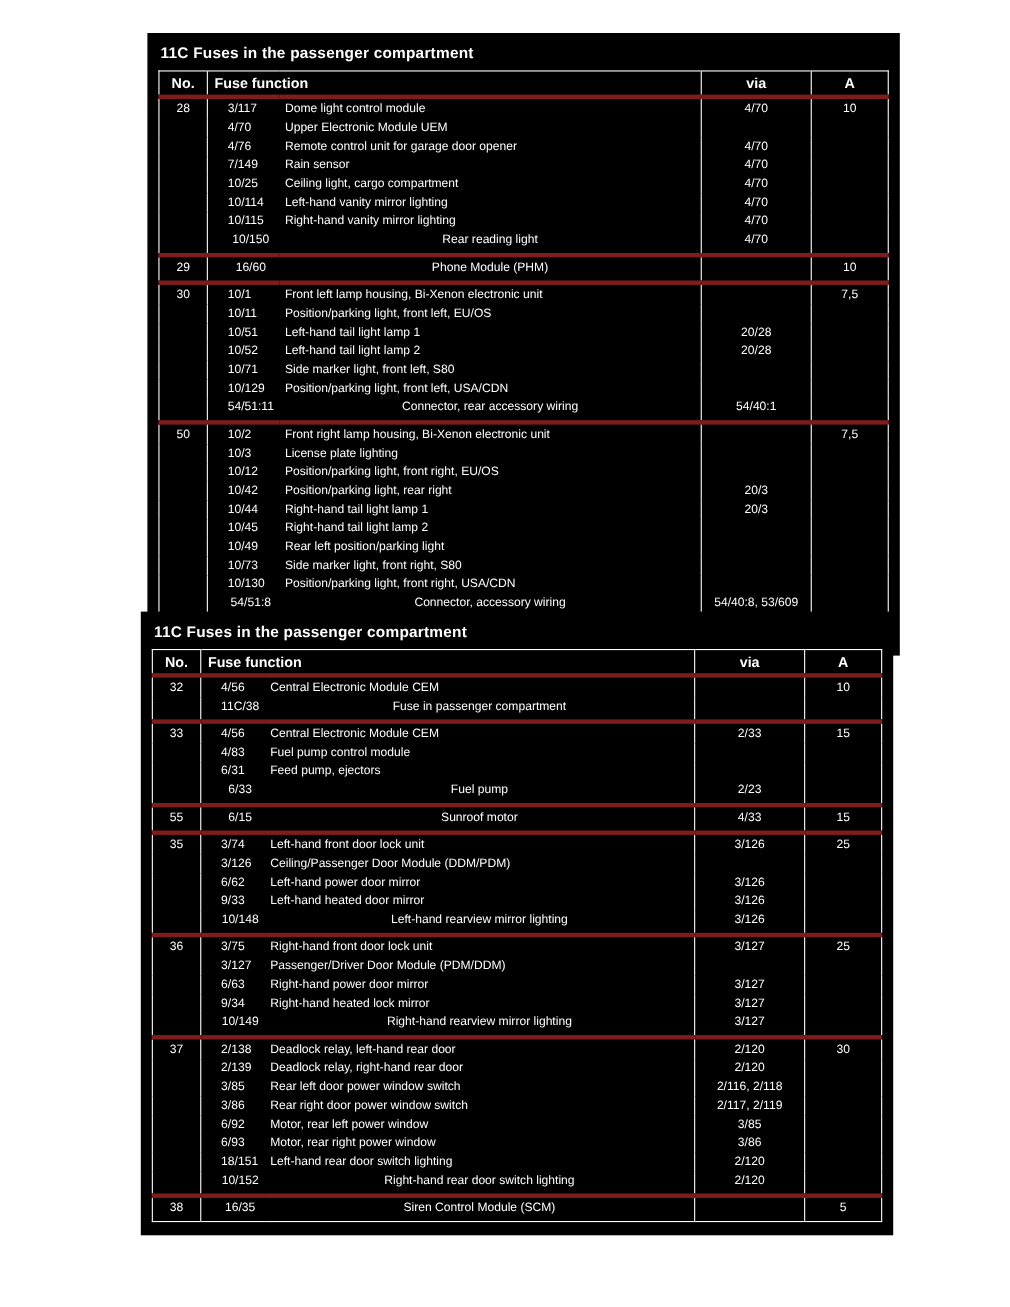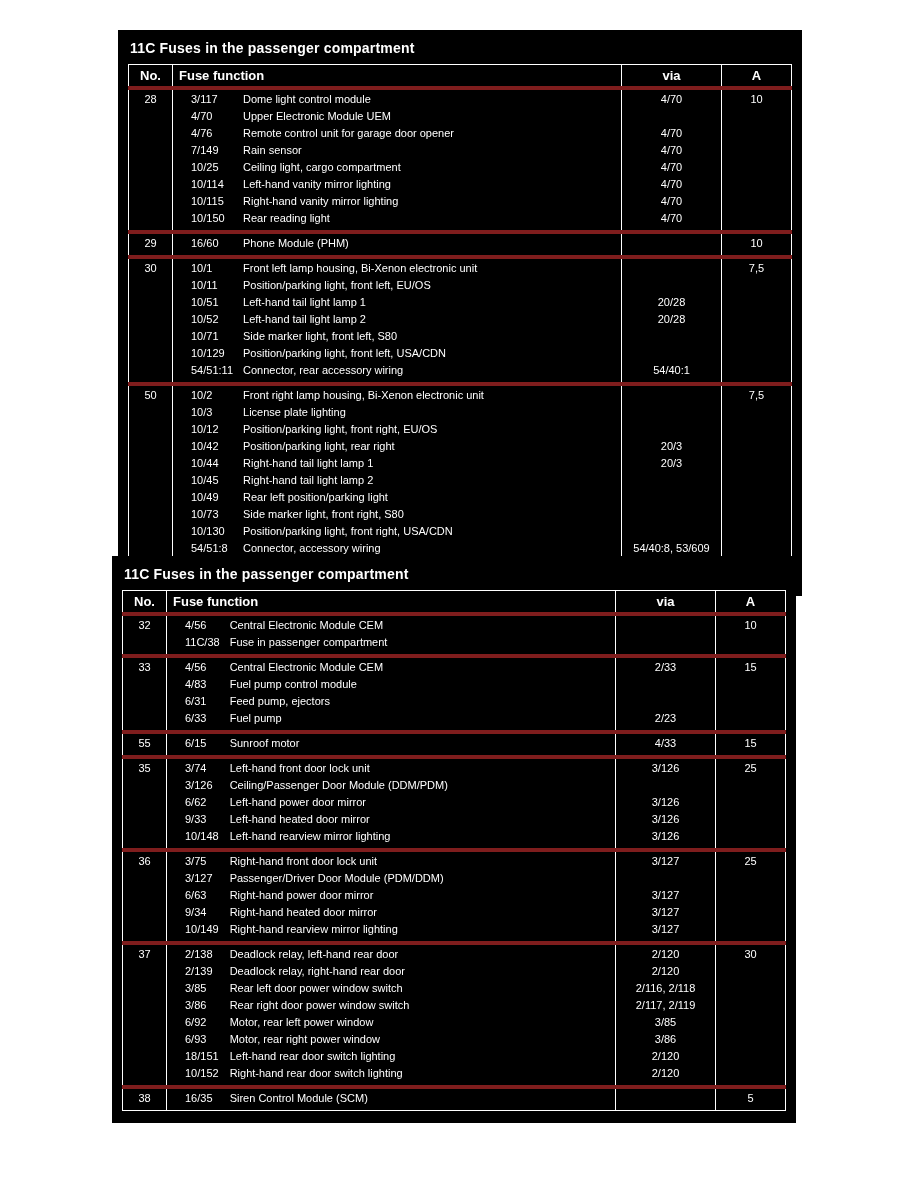--- a/index.html
+++ b/index.html
@@ -9,20 +9,21 @@
     background: #ffffff;
     position: relative;
     font-family: "Liberation Sans", sans-serif;
   }
   .fuse-panel {
     position: absolute;
     background: #000000;
     color: #ffffff;
     padding: 6px 10px 12px 10px;
     box-sizing: border-box;
+    margin-left: 16px;
   }
   .panel-0 { left: 118px; top: 30px; width: 684px; }
   .panel-1 { left: 112px; top: 556px; width: 684px; }
   .panel-title {
     font-size: 14px;
     font-weight: bold;
     padding: 4px 2px 8px 2px;
     letter-spacing: 0.2px;
   }
   table.fuse-table {
@@ -49,21 +50,21 @@
     font-size: 13px;
     text-align: left;
     padding: 3px 6px;
     border-bottom: 3px double #ffffff;
   }
   .h-no, .c-no   { text-align: center; border-right: 1px solid #ffffff; }
   .c-code        { padding-left: 18px; }
   .h-via, .c-via { border-left: 1px solid #ffffff; text-align: center; }
   .h-amp, .c-amp { border-left: 1px solid #ffffff; text-align: center; }
   tr.group-start td { border-top: 4px solid #7f1d1d; padding-top: 2px; }
-  tr.group-end td   { padding-bottom: 4px; }
+  tr.group-end td   { padding-bottom: 4px; text-align: center; }
   .footer-row td { text-align: center; padding-top: 1px; padding-bottom: 2px; }
 </style>
 </head>
 <body>
 
 <div id="tables-root">
     <section class="fuse-panel panel-0">
       <div class="panel-title">11C Fuses in the passenger compartment</div>
       <table class="fuse-table">
         <colgroup>
@@ -328,21 +329,21 @@
             <td class="c-desc">Passenger/Driver Door Module (PDM/DDM)</td>
             <td class="c-via"></td>
           </tr>
           <tr>
             <td class="c-code">6/63</td>
             <td class="c-desc">Right-hand power door mirror</td>
             <td class="c-via">3/127</td>
           </tr>
           <tr>
             <td class="c-code">9/34</td>
-            <td class="c-desc">Right-hand heated door mirror</td>
+            <td class="c-desc">Right-hand heated lock mirror</td>
             <td class="c-via">3/127</td>
           </tr>
           <tr class="group-end">
             <td class="c-code">10/149</td>
             <td class="c-desc">Right-hand rearview mirror lighting</td>
             <td class="c-via">3/127</td>
           </tr>
           <tr class="group-start">
             <td class="c-no" rowspan="8">37</td>
             <td class="c-code">2/138</td>

